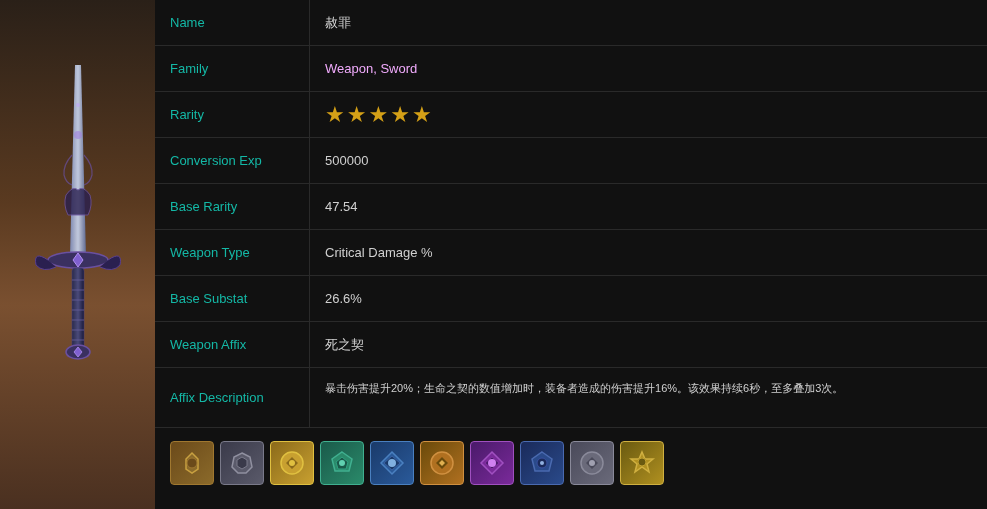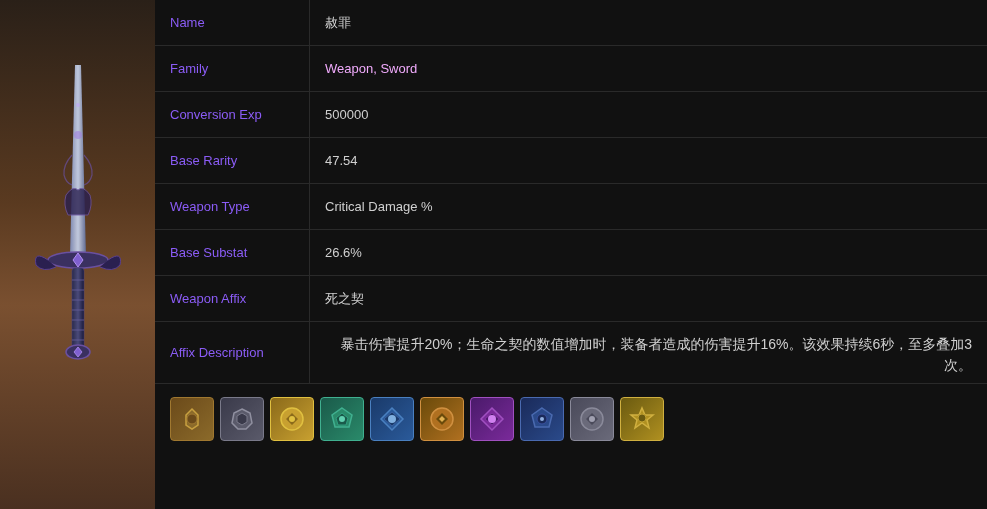--- a/index.html
+++ b/index.html
@@ -61,21 +61,21 @@
     }
 
     .info-row:last-child {
       border-bottom: none;
     }
 
     .label-cell {
       width: 155px;
       flex-shrink: 0;
       padding: 10px 15px;
-      color: #8b5cf6;
+      color: #14b8a6;
       font-size: 13px;
       display: flex;
       align-items: center;
       border-right: 1px solid #2a2a2a;
     }
 
     .value-cell {
       flex: 1;
       padding: 7px 15px;
       font-size: 13px;
@@ -92,25 +92,24 @@
       color: #d4a017;
       font-size: 22px;
       letter-spacing: 2px;
     }
 
     .affix-desc-row {
       min-height: 60px;
     }
 
     .affix-desc-value {
-      font-size: 14px;
+      font-size: 11px;
       line-height: 1.5;
       align-items: flex-start;
       padding-top: 12px;
-      text-align: right;
     }
 
     .materials-row {
       min-height: 70px;
     }
 
     .materials-label {
       align-items: flex-start;
       padding-top: 12px;
     }
@@ -214,20 +213,28 @@
 
     <div class="info-row">
       <div class="label-cell">
         <span>Family</span>
       </div>
       <div class="value-cell family-value">
         <span>Weapon, Sword</span>
       </div>
     </div>
 
+    <div class="info-row">
+      <div class="label-cell">
+        <span>Rarity</span>
+      </div>
+      <div class="value-cell">
+        <span class="stars">★★★★★</span>
+      </div>
+    </div>
 
     <div class="info-row">
       <div class="label-cell">
         <span>Conversion Exp</span>
       </div>
       <div class="value-cell">
         <span>500000</span>
       </div>
     </div>
 

